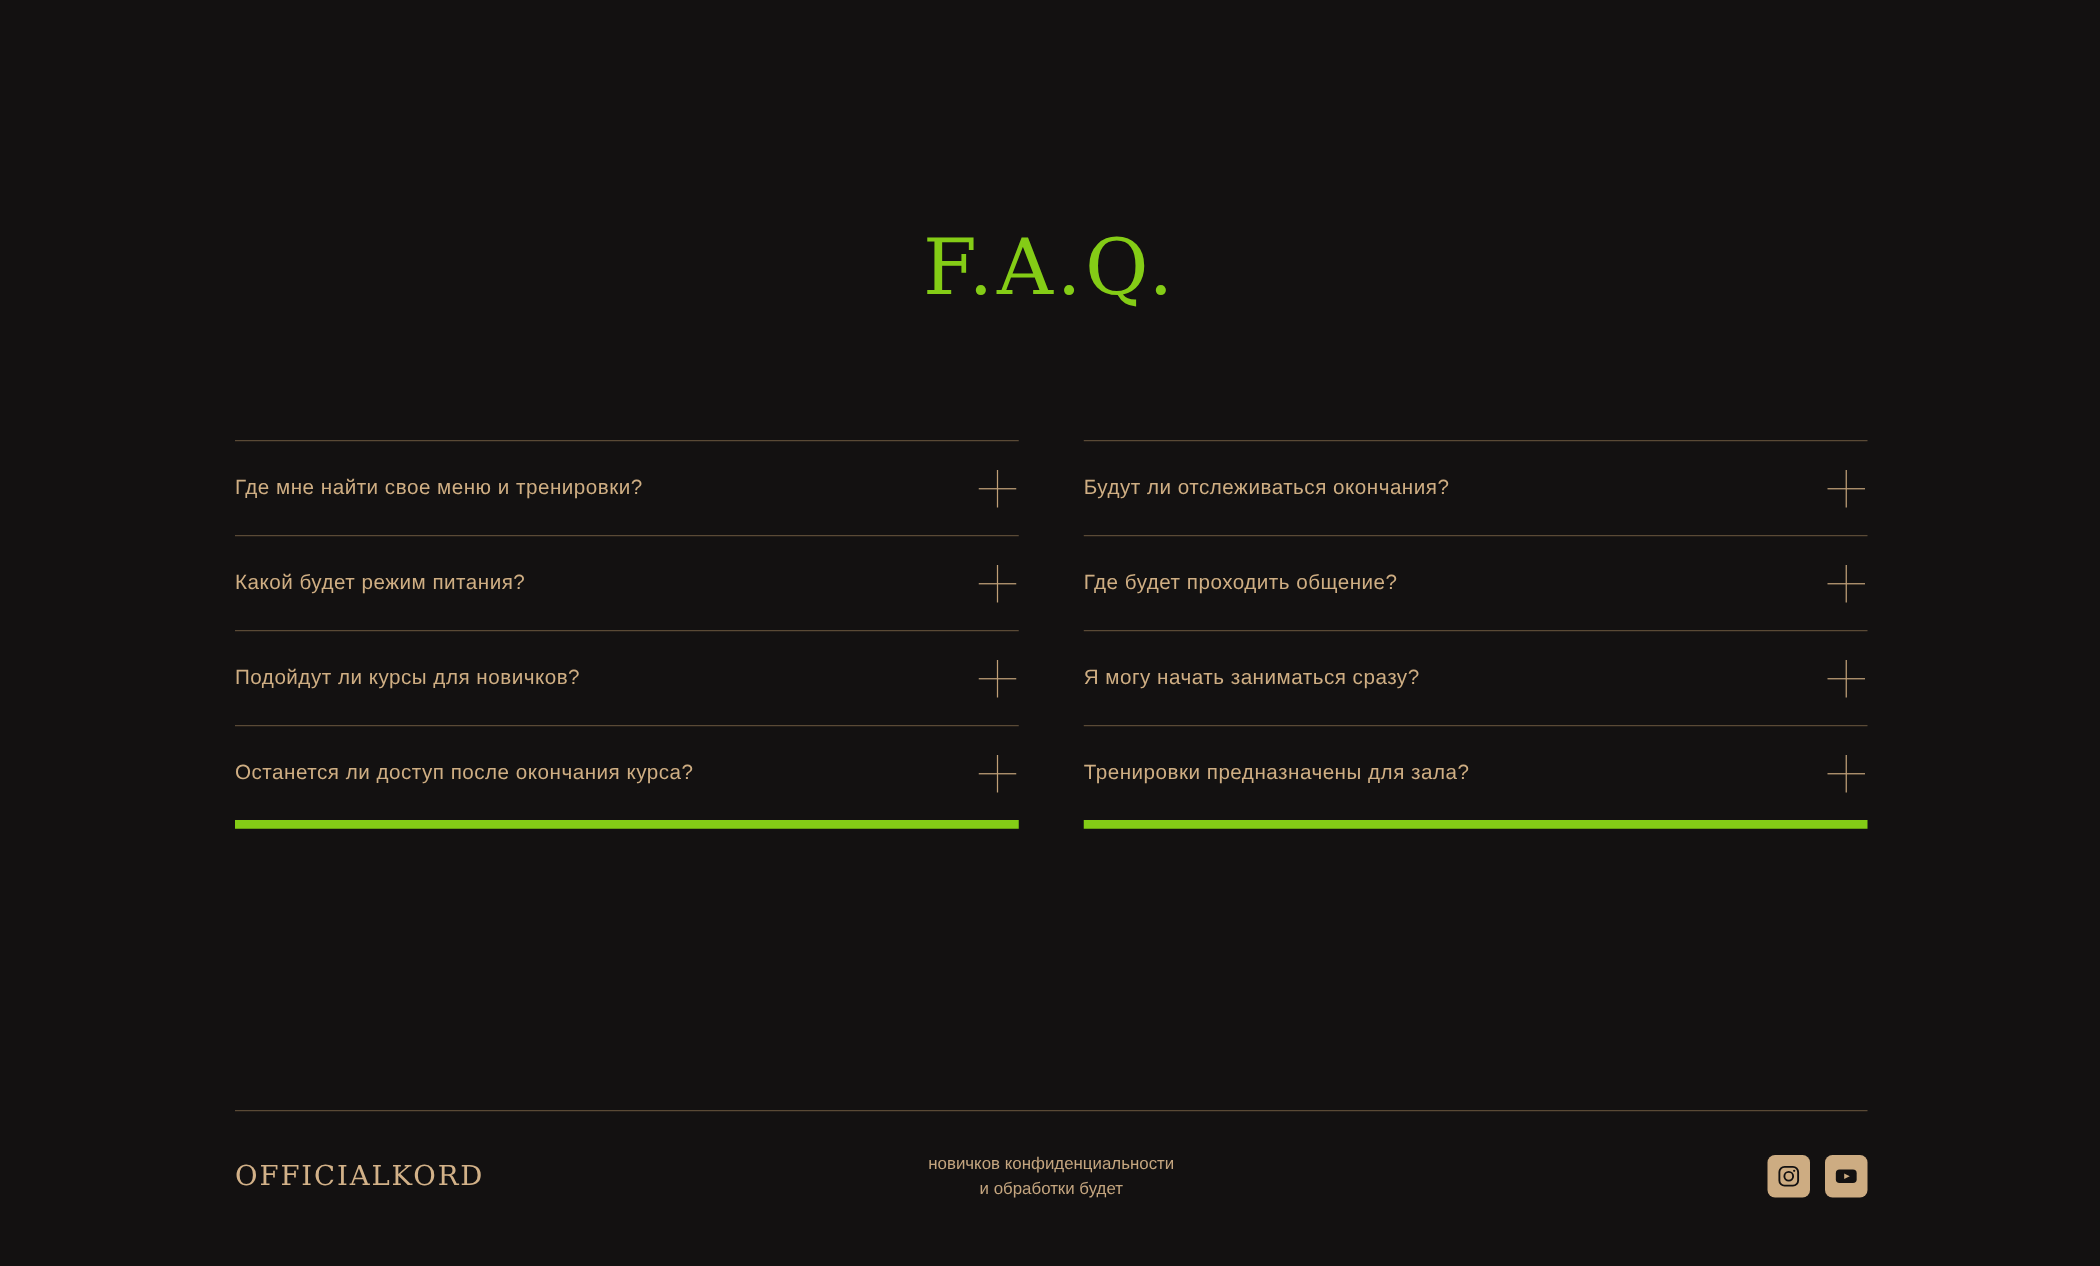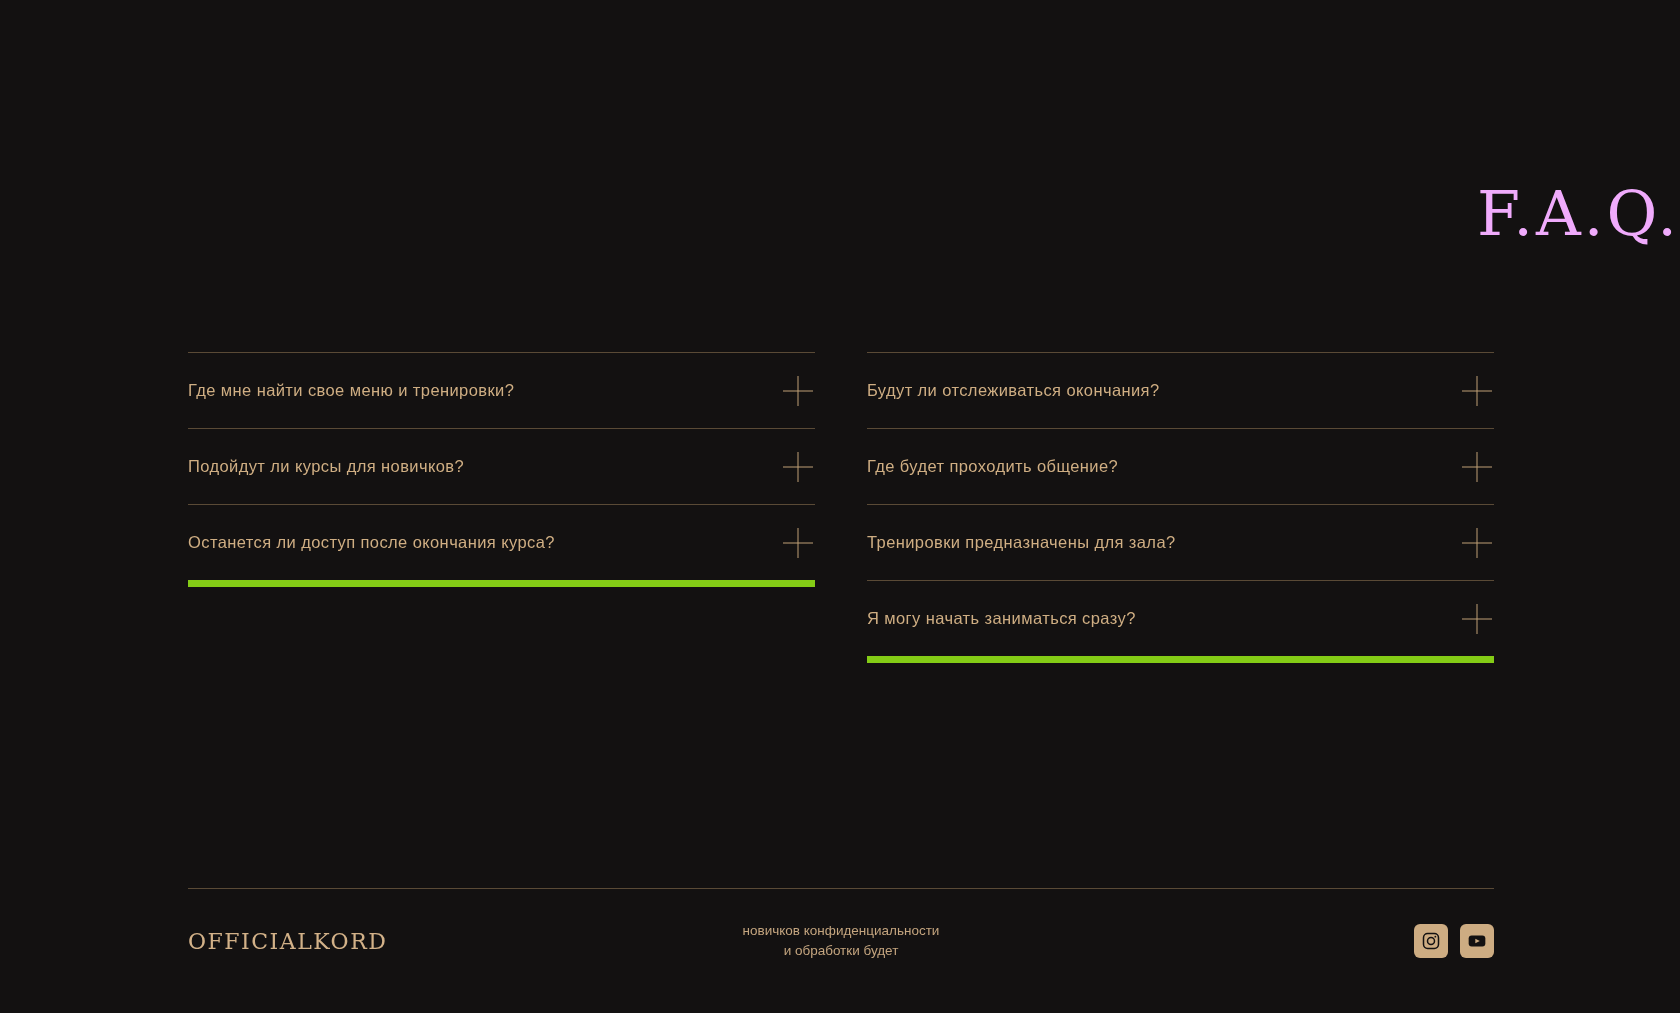--- a/index.html
+++ b/index.html
@@ -21,37 +21,38 @@
     width: 1680px;
     height: 1013px;
   }
 
   
   .faq-title {
     position: absolute;
     top: 183px;
     left: 0;
     width: 1680px;
-    text-align: right;
+    text-align: center;
     font-size: 62px;
     letter-spacing: 3px;
-    color: #f0abfc;
+    color: #84cc16;
     font-weight: 300;
     font-family: "DejaVu Serif", serif;
     line-height: 1;
   }
 
   
   .faq-wrap {
     position: absolute;
     top: 352px;
     left: 188px;
     width: 1306px;
     display: flex;
     justify-content: space-between;
+    align-items: center;
   }
   .faq-col {
     width: 627px;
   }
   .faq-item {
     position: relative;
     border-top: 1px solid #5a4a36;
     height: 75px;
     display: flex;
     align-items: center;
@@ -160,44 +161,48 @@
   <div class="faq-title">F.A.Q.</div>
 
   <div class="faq-wrap">
 
     <div class="faq-col">
       <div class="faq-item">
         <span class="faq-q">Где мне найти свое меню и тренировки?</span>
         <span class="plus-icon"></span>
       </div>
       <div class="faq-item">
+        <span class="faq-q">Какой будет режим питания?</span>
+        <span class="plus-icon"></span>
+      </div>
+      <div class="faq-item">
         <span class="faq-q">Подойдут ли курсы для новичков?</span>
         <span class="plus-icon"></span>
       </div>
       <div class="faq-item">
         <span class="faq-q">Останется ли доступ после окончания курса?</span>
         <span class="plus-icon"></span>
       </div>
     </div>
 
     <div class="faq-col">
       <div class="faq-item">
         <span class="faq-q">Будут ли отслеживаться окончания?</span>
         <span class="plus-icon"></span>
       </div>
       <div class="faq-item">
         <span class="faq-q">Где будет проходить общение?</span>
         <span class="plus-icon"></span>
       </div>
       <div class="faq-item">
+        <span class="faq-q">Я могу начать заниматься сразу?</span>
+        <span class="plus-icon"></span>
+      </div>
+      <div class="faq-item">
         <span class="faq-q">Тренировки предназначены для зала?</span>
-        <span class="plus-icon"></span>
-      </div>
-      <div class="faq-item">
-        <span class="faq-q">Я могу начать заниматься сразу?</span>
         <span class="plus-icon"></span>
       </div>
     </div>
 
   </div>
 
   <div class="footer">
     <div class="footer-inner">
       <div class="brand">OFFICIALKORD</div>
 

